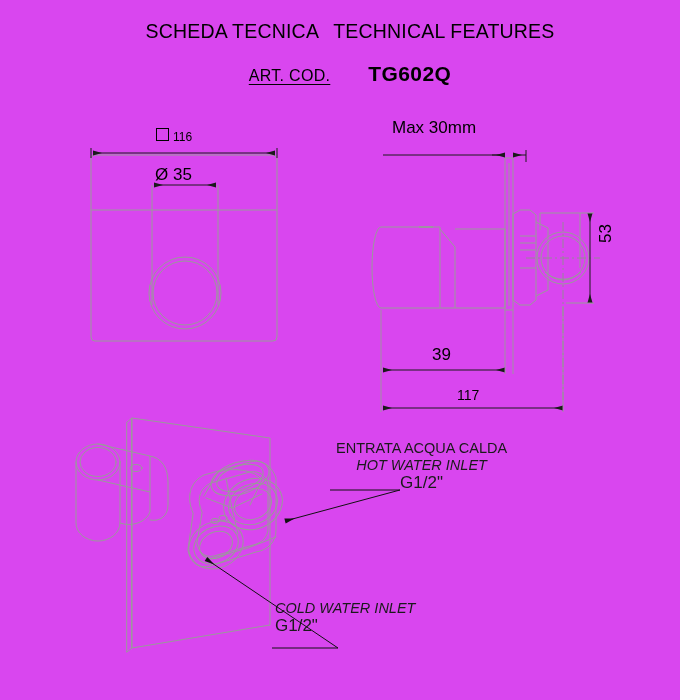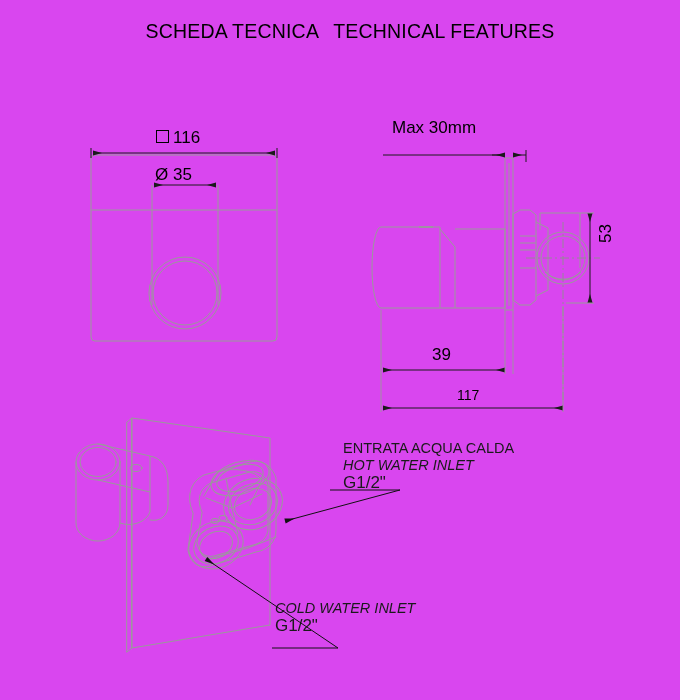--- a/index.html
+++ b/index.html
@@ -49,21 +49,21 @@
     font-size: 21px;
     letter-spacing: 0.4px;
   }
   
   .dimtext {
     position: absolute;
     color: #000;
     font-size: 16px;
     white-space: nowrap;
   }
-  .dim-116 { left: 156px; top: 128px; font-size: 17px; text-align: center; }
+  .dim-116 { left: 156px; top: 128px; font-size: 12px; text-align: center; }
   .dim-41  { left: 155px; top: 165px; font-size: 17px; }
   .dim-max { left: 392px; top: 118px; font-size: 17px; }
   .dim-86  { left: 432px; top: 345px; font-size: 17px; }
   .dim-117 { left: 457px; top: 387px; font-size: 14px; }
   .dim-53  {
     left: 596px; top: 243px;
     font-size: 17px;
     transform: rotate(-90deg);
     transform-origin: left top;
   }
@@ -77,30 +77,33 @@
   }
   .callout {
     position: absolute;
     color: #1a1a1a;
     font-size: 14.5px;
     line-height: 17px;
     white-space: nowrap;
   }
   .callout .it { font-style: italic; }
   .callout .sz { font-size: 17px; }
-  #callout-hot  { left: 343px; top: 440px; }
+  #callout-hot  { left: 336px; top: 440px; text-align: center; }
   #callout-cold { left: 275px; top: 600px; }
 </style>
 </head>
 <body>
 
 <div id="page">
 
   <div class="hdr" id="title-line">
     <span>SCHEDA TECNICA</span><span class="gap"></span><span>TECHNICAL FEATURES</span>
+  </div>
+  <div class="hdr" id="code-line">
+    <span class="artcod">ART. COD.</span><span class="codegap"></span><span class="code">TG602Q</span>
   </div>
 
   <div class="dimtext dim-116">
     <span class="sqsym"></span><span>116</span>
   </div>
   <div class="dimtext dim-41">
     <span>Ø</span>&nbsp;<span>35</span>
   </div>
   <div class="dimtext dim-max">Max 30mm</div>
   <div class="dimtext dim-86">39</div>

